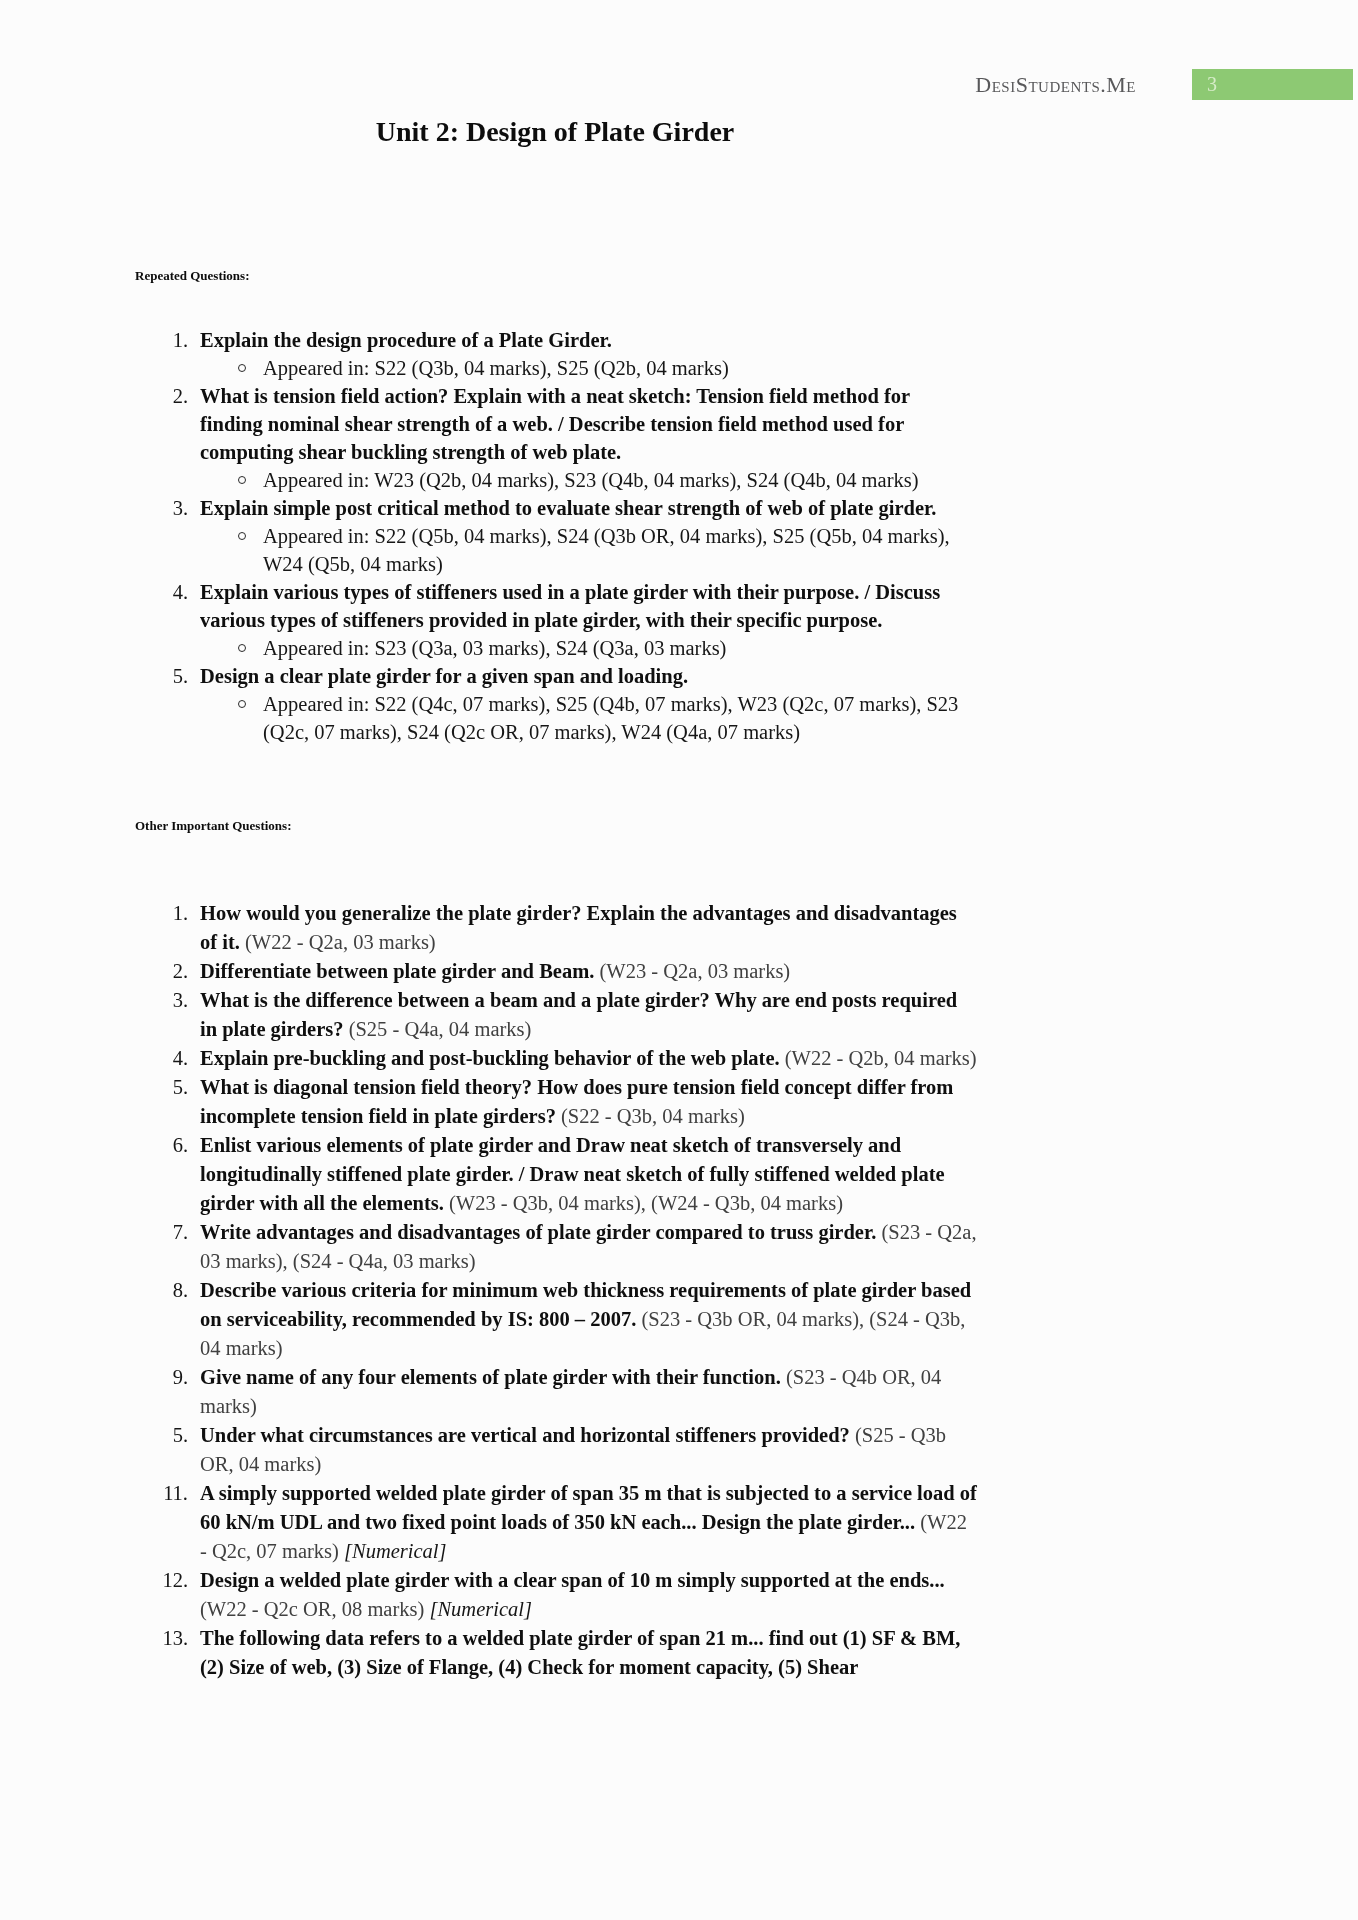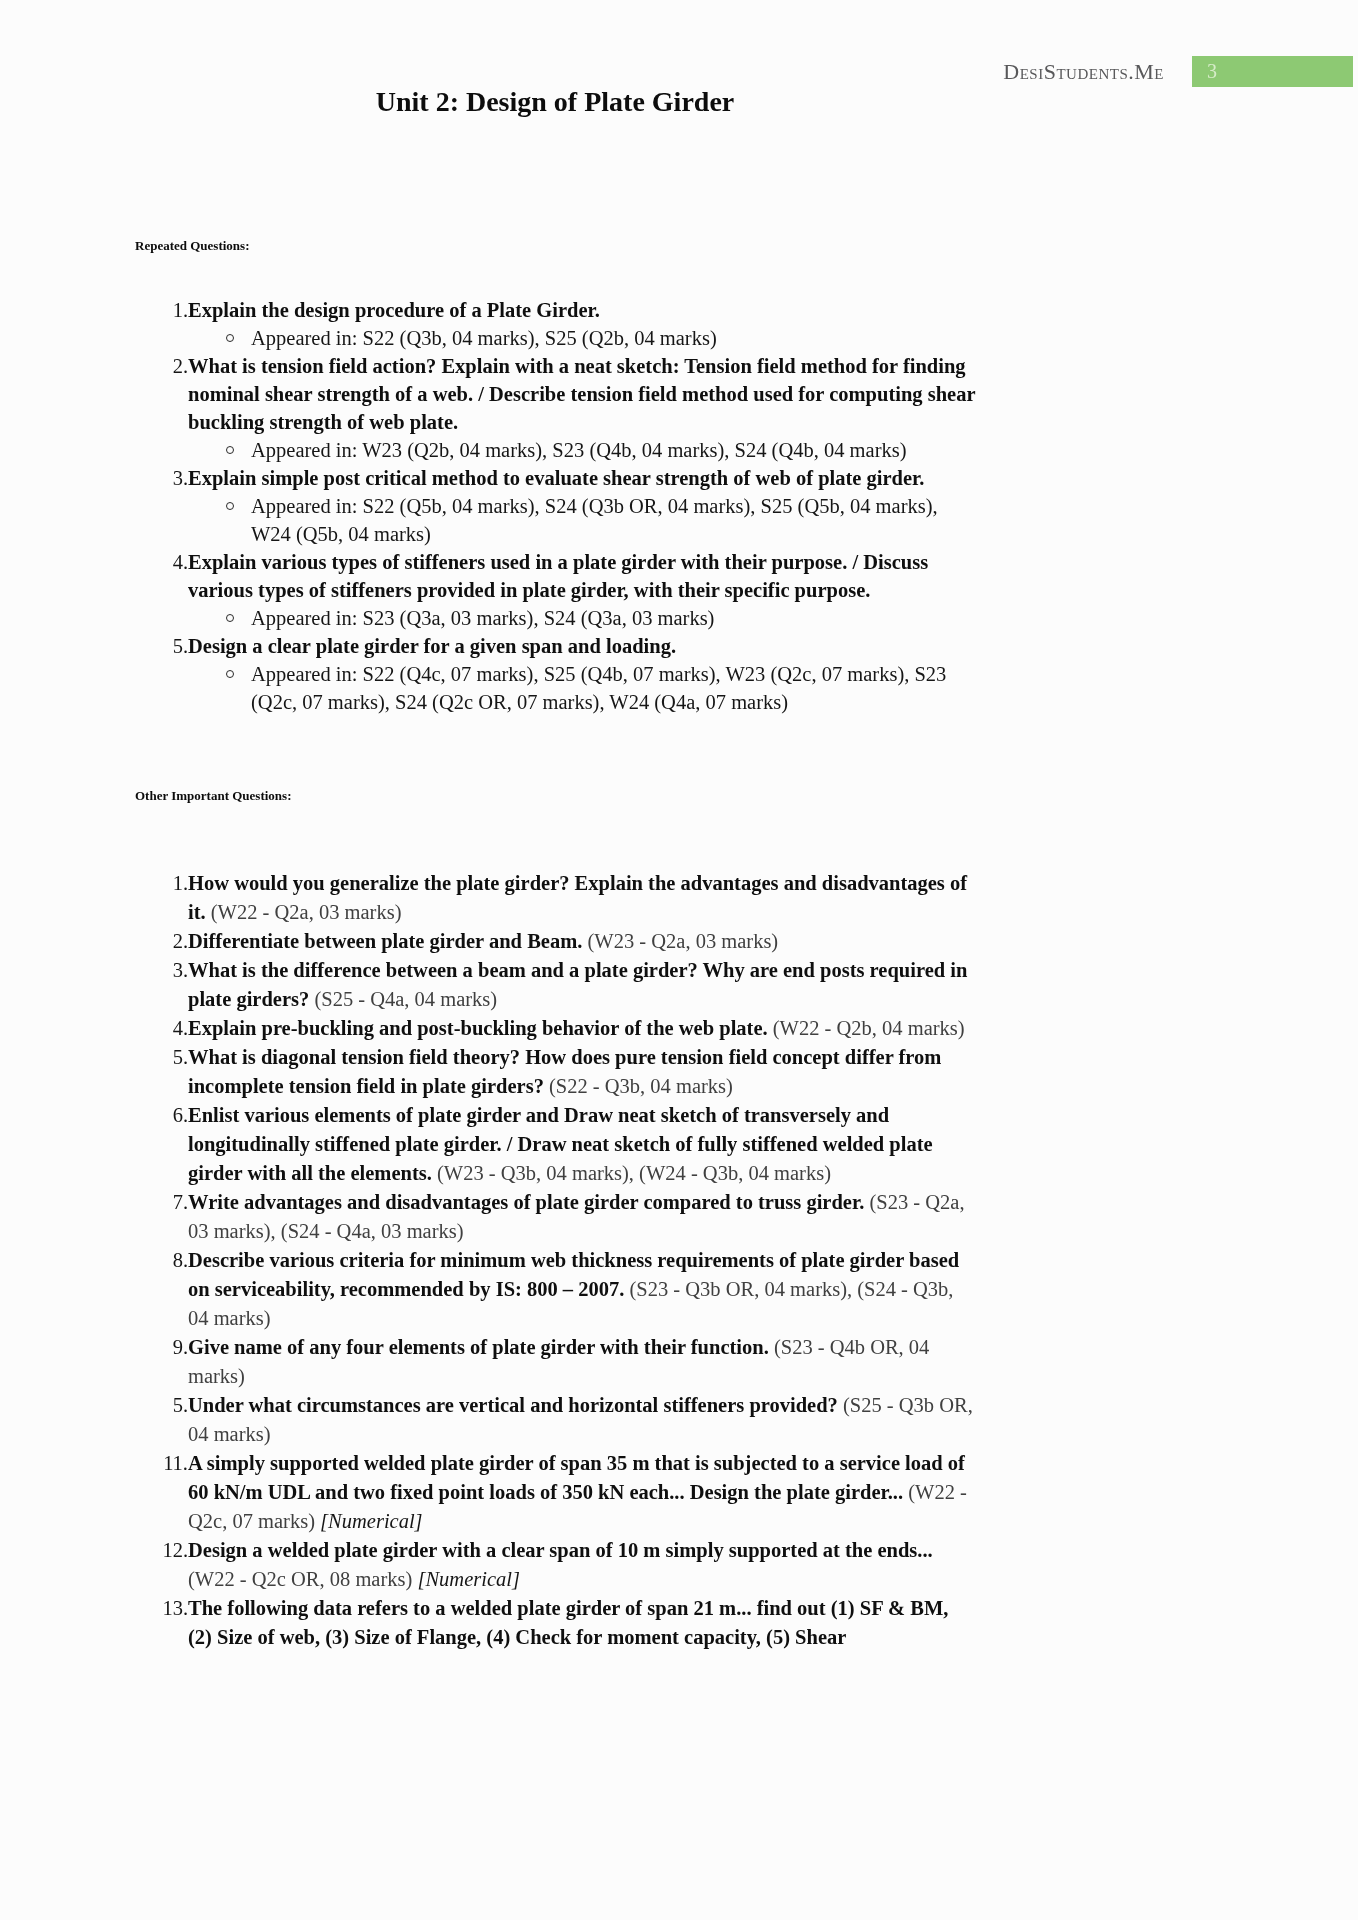--- a/index.html
+++ b/index.html
@@ -6,57 +6,57 @@
   html,body { background:#ffffff; }
   body {
     width:1358px; height:1920px;
     position:relative;
     background:#fcfcfc;
     font-family:"Liberation Serif", serif;
     color:#161616;
   }
   
   .page-header {
-    position:absolute; top:56px; left:0; right:0;
-    display:flex; justify-content:flex-end; align-items:center;
+    position:absolute; top:69px; left:0; right:0;
+    display:flex; justify-content:flex-end; align-items:center;gap:28px;
   }
   .site-name {
     font-size:22px; letter-spacing:0.5px;
     font-variant:small-caps;
     color:#58585a;
     margin-right:28px;
   }
   .page-badge {
     width:161px; height:31px; margin-right:5px;
     background:#8dc973;
     display:flex; align-items:center;
     padding-left:15px;
     font-size:20px; color:#d7ecc9;
   }
   
   .doc-title {
-    padding-top:84px;
+    padding-top:114px;
     margin-left:135px; width:840px;
     text-align:center;
     font-size:28px; font-weight:bold; line-height:36px;
     color:#0d0d0d;
   }
   
   .qsection { margin-left:135px; width:842px; }
   .qsection h2 {
     font-size:13px; font-weight:bold; line-height:28px; color:#0d0d0d;
   }
   .sec-repeated h2 { margin-top:112px; }
   .sec-other h2 { margin-top:66px; }
   .qlist { list-style:none; padding-left:17px; font-size:20.5px; }
   .sec-repeated .qlist { margin-top:36px; line-height:28px; }
   .sec-other .qlist { margin-top:59px; line-height:29px; }
   .q-item { display:flex; }
   .q-num { flex:0 0 36px; text-align:right; }
-  .q-body { flex:1; }
+  .q-body { flex:1; margin-left:12px; }
   .q-text { font-weight:bold; color:#0f0f0f; }
   .cite { font-weight:normal; color:#404040; }
   .num-tag { font-weight:normal; font-style:italic; color:#161616; }
   .appeared { position:relative; padding-left:63px; font-weight:normal; }
   .o-bullet {
     position:absolute; left:38px; top:10px;
     width:8px; height:8px;
     border:1.5px solid #2a2a2a; border-radius:50%;
     background:transparent;
   }

